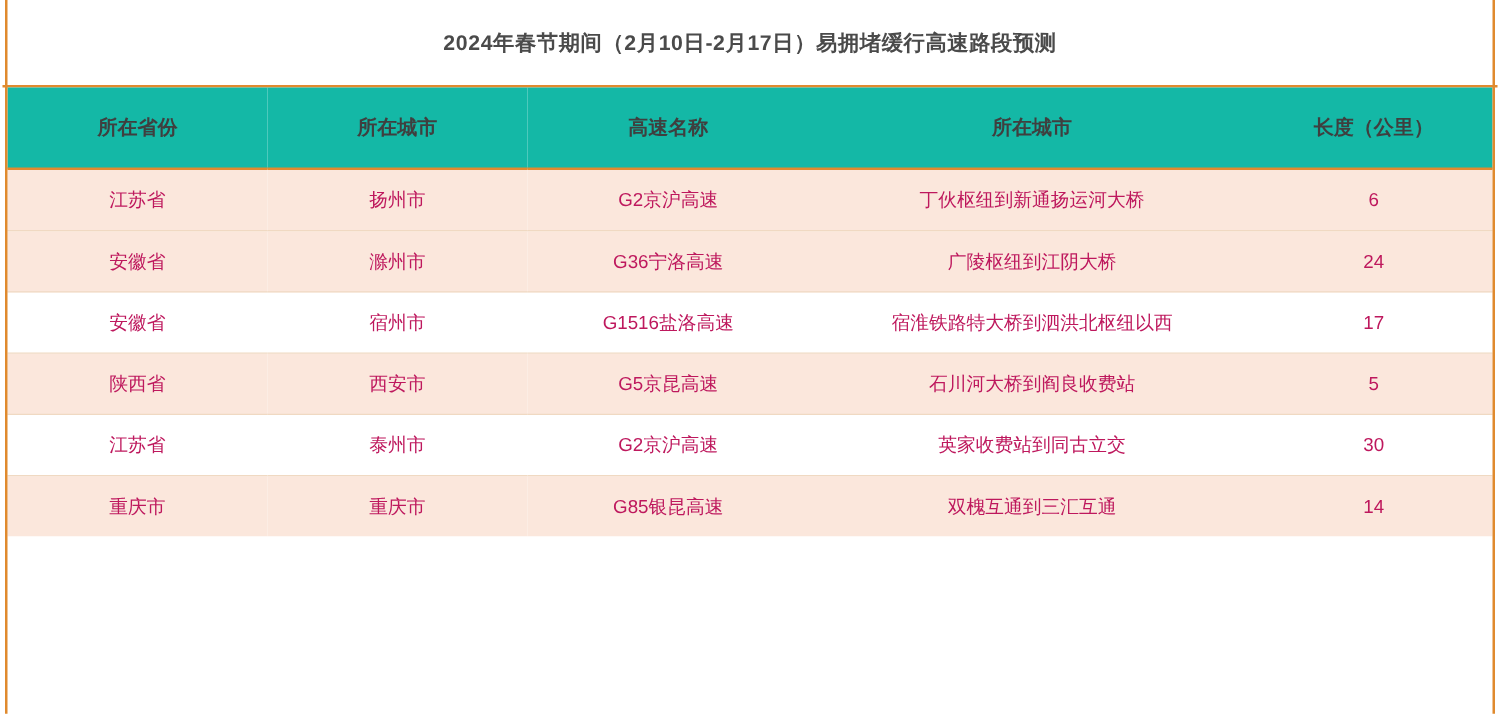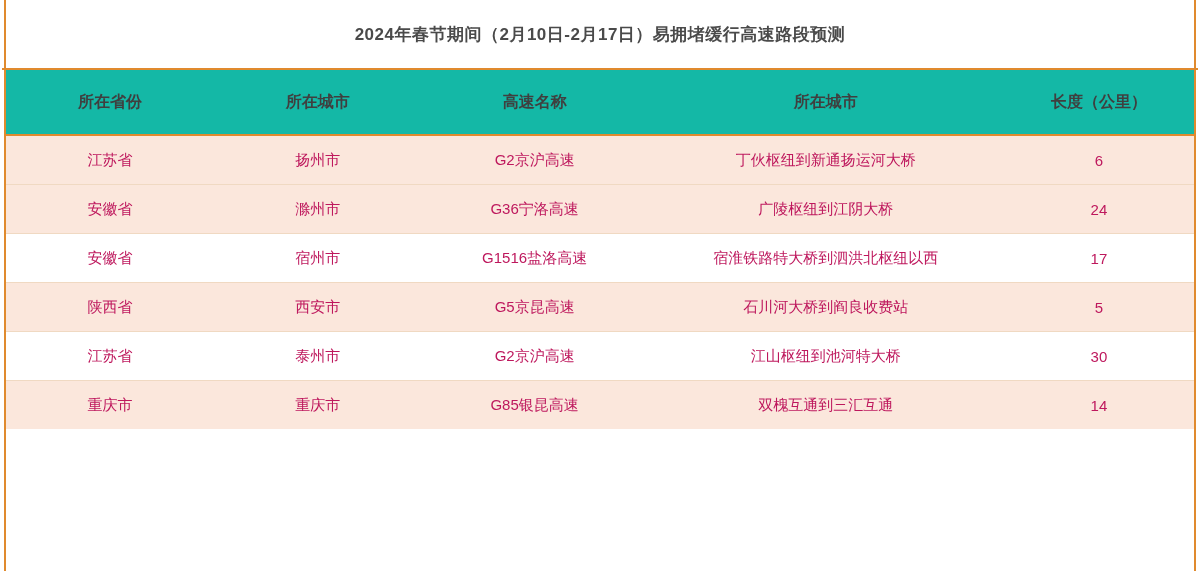--- a/index.html
+++ b/index.html
@@ -141,21 +141,21 @@
         <td>陕西省</td>
         <td>西安市</td>
         <td>G5京昆高速</td>
         <td>石川河大桥到阎良收费站</td>
         <td>5</td>
       </tr>
       <tr class="even">
         <td>江苏省</td>
         <td>泰州市</td>
         <td>G2京沪高速</td>
-        <td>江山枢纽到池河特大桥</td>
+        <td>英家收费站到同古立交</td>
         <td>30</td>
       </tr>
       <tr class="odd">
         <td>重庆市</td>
         <td>重庆市</td>
         <td>G85银昆高速</td>
         <td>双槐互通到三汇互通</td>
         <td>14</td>
       </tr>
 

